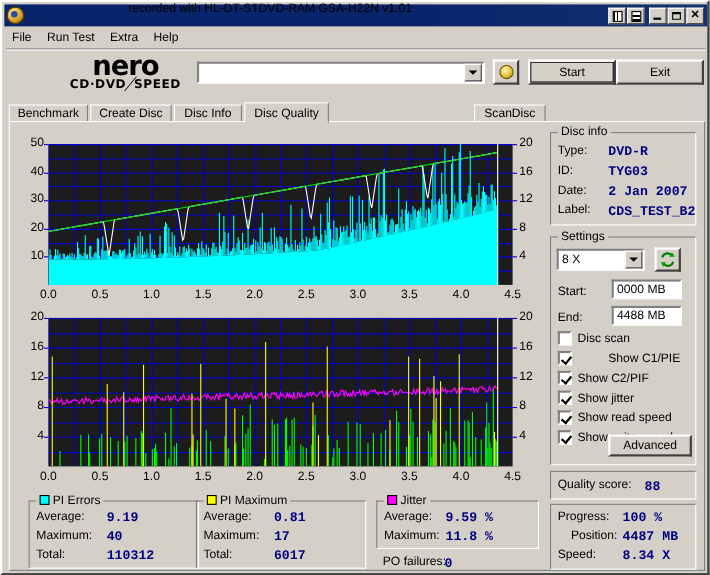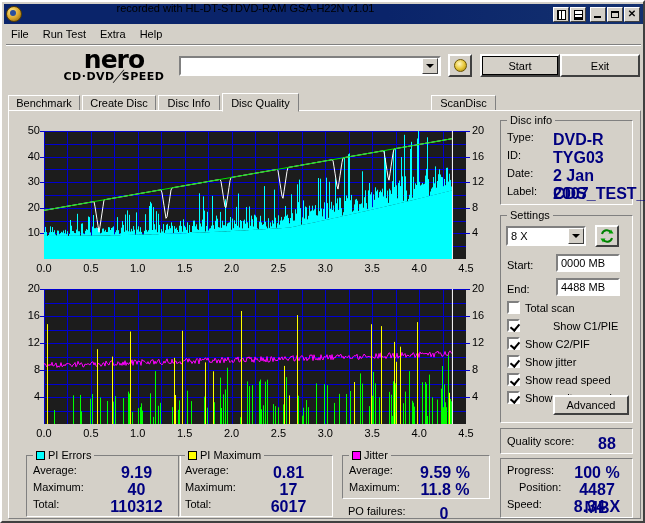--- a/index.html
+++ b/index.html
@@ -90,22 +90,22 @@
   .axis-label{position:absolute;font-size:11px;color:#000;text-align:right;}
   .axis-label.right{text-align:left;}
   .xlabel{position:absolute;font-size:11px;color:#000;text-align:center;}
 
   .plot{position:absolute;background:#1c1c1c;overflow:hidden;}
 
   
   .grp{position:absolute;border:1px solid;border-color:#808080 #fff #fff #808080;box-sizing:border-box;}
   .grp > .cap{position:absolute;top:-7px;left:6px;background:#d4d0c8;padding:0 3px;font-size:11px;color:#000;}
   .fld-label{position:absolute;font-size:11px;color:#000;}
-  .fld-value{position:absolute;font-size:16px;color:#000080;font-weight:bold;}
-  .fld-value.num{text-align:center;}
+  .fld-value{position:absolute;font-size:12px;color:#000080;font-weight:bold;font-family:Liberation Mono, monospace;}
+  .fld-value.num{text-align:left;}
 
   .tbox{position:absolute;background:#fff;border:2px solid;border-color:#808080 #fff #fff #808080;
      box-sizing:border-box;font-size:11px;display:flex;align-items:center;padding-left:3px;}
 
   .cbx-row{position:absolute;display:flex;align-items:center;gap:5px;font-size:11px;}
   .cbx{width:13px;height:13px;background:#fff;border:2px solid;border-color:#808080 #fff #fff #808080;
      box-sizing:border-box;position:relative;flex:none;}
   .cbx.on:after{content:"";position:absolute;left:3px;top:1px;width:4px;height:7px;
      border:solid #000;border-width:0 2px 2px 0;transform:rotate(40deg);}
 
@@ -873,21 +873,21 @@
       </svg>
     </div>
 
     <div class="fld-label" style="left:6px;top:43px;">Start:</div>
     <div class="tbox" style="left:55px;top:38px;width:64px;height:18px;">0000 MB</div>
     <div class="fld-label" style="left:6px;top:67px;">End:</div>
     <div class="tbox" style="left:55px;top:62px;width:64px;height:18px;">4488 MB</div>
 
     <div class="cbx-row" style="left:6px;top:85px;">
       <span class="cbx"></span>
-      <span>Total scan</span>
+      <span>Disc scan</span>
       </div>
     <div class="cbx-row" style="left:6px;top:103px;gap:33px;">
       <span class="cbx on"></span>
       <span>Show C1/PIE</span>
       </div>
     <div class="cbx-row" style="left:6px;top:121px;">
       <span class="cbx on"></span>
       <span>Show C2/PIF</span>
       </div>
     <div class="cbx-row" style="left:6px;top:139px;">

